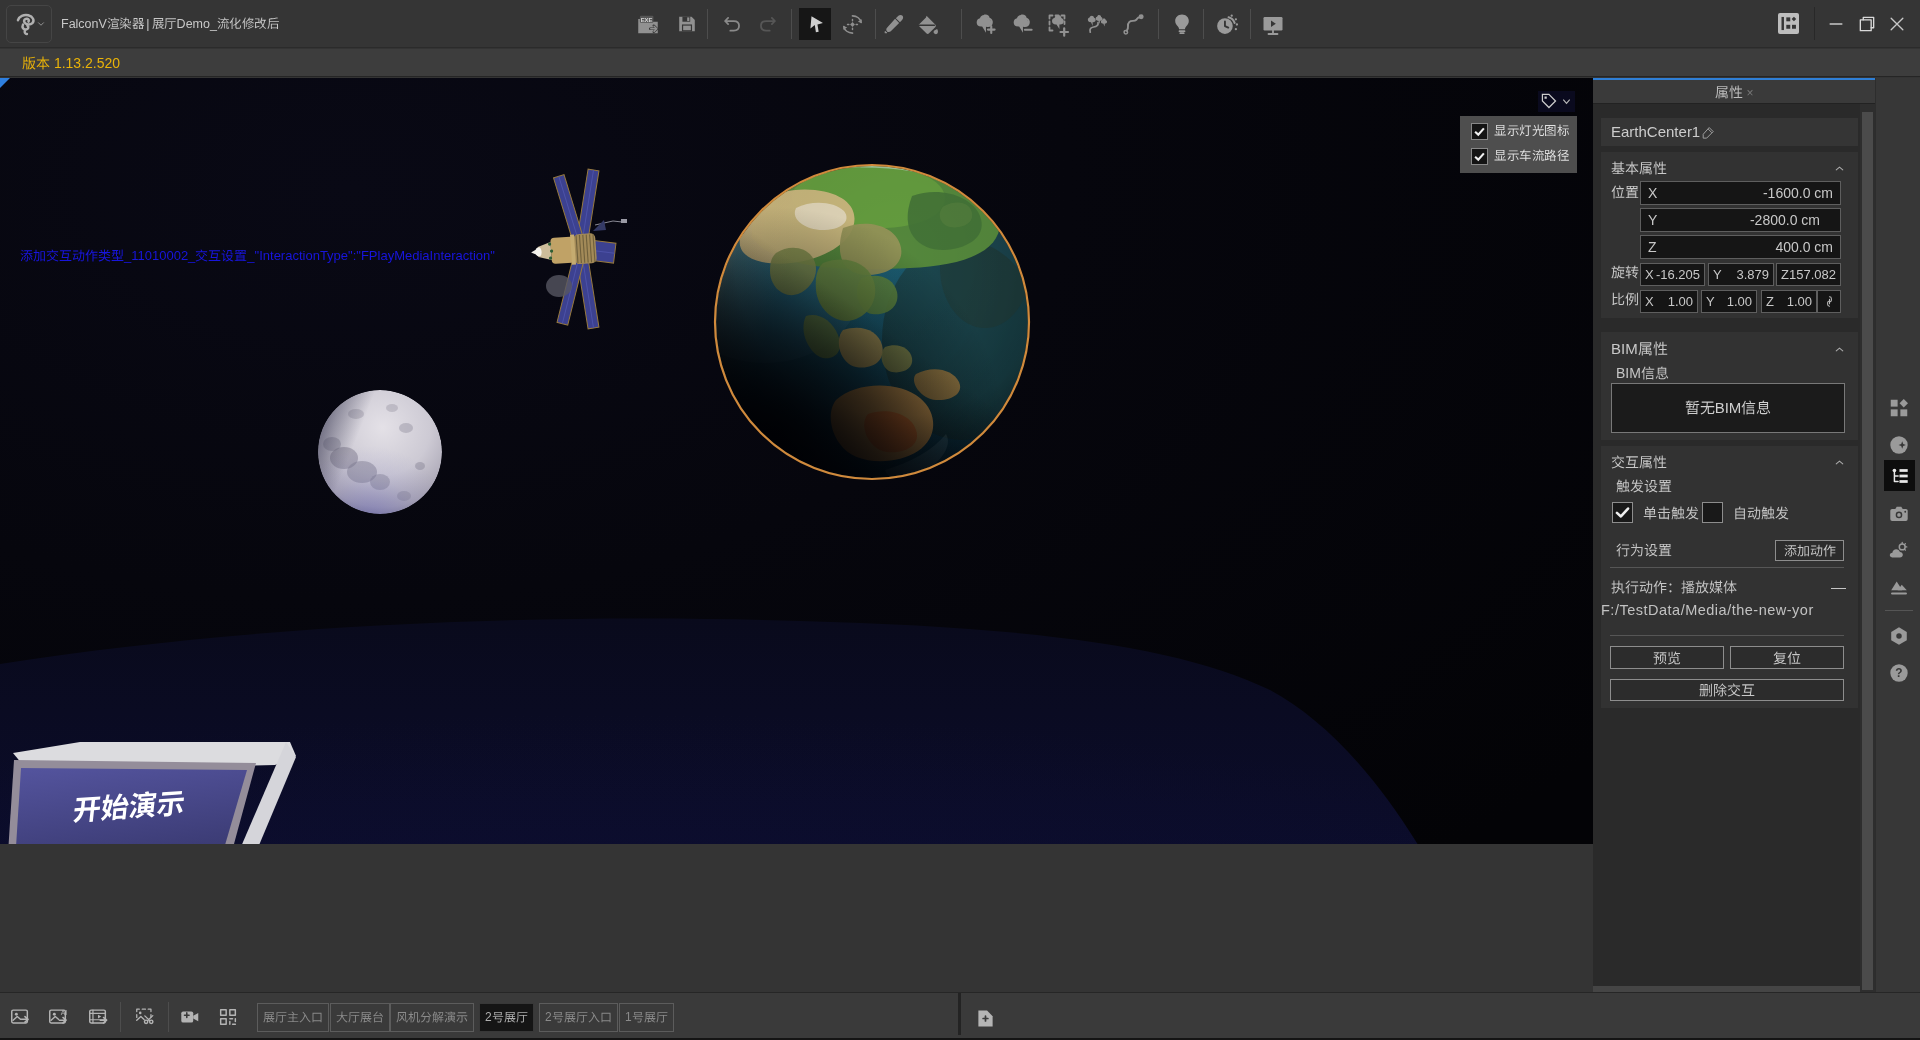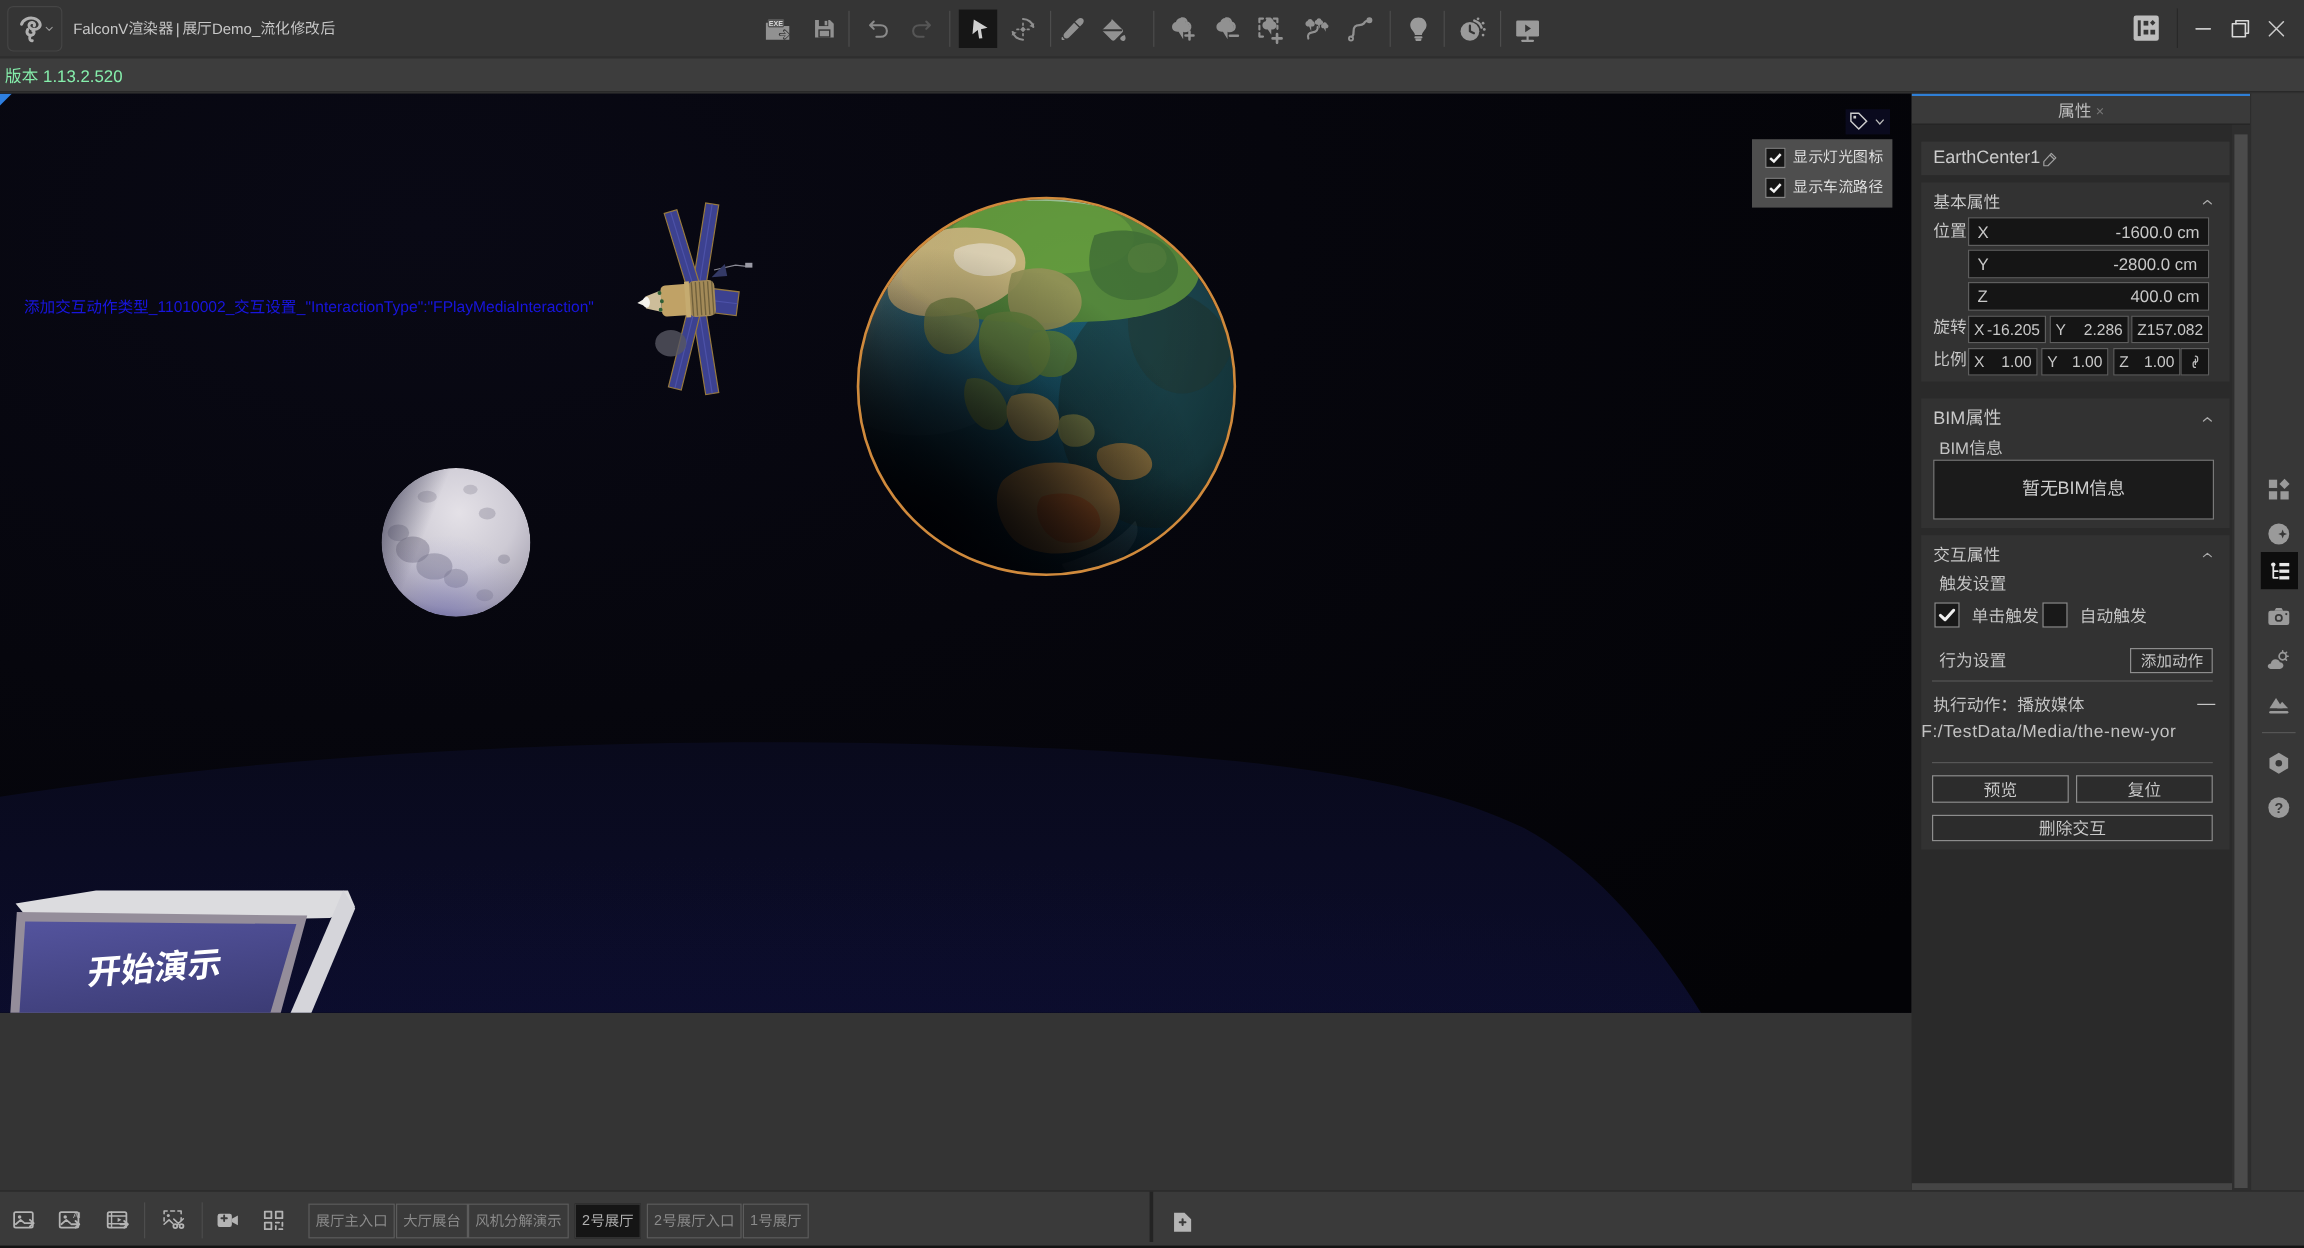--- a/index.html
+++ b/index.html
@@ -1,20 +1,20 @@
 <!DOCTYPE html>
 <html><head><meta charset="utf-8"><style>
 *{margin:0;padding:0;box-sizing:border-box}
 html,body{width:1920px;height:1040px;overflow:hidden;background:#343434;
  font-family:"Liberation Sans",sans-serif;-webkit-font-smoothing:antialiased}
 svg.cj{width:1em;height:1em;fill:currentColor;vertical-align:-0.13em;display:inline-block}
 .abs{position:absolute}
 #topbar{position:absolute;left:0;top:0;width:1920px;height:48px;background:#353535;border-bottom:1px solid #2b2b2b}
 #verbar{position:absolute;left:0;top:49px;width:1920px;height:28px;background:#3d3d3d;border-bottom:1px solid #252525;
- color:#86efac;font-size:14px;line-height:28px;padding-left:4px}
+ color:#eab308;font-size:14px;line-height:28px;padding-left:22px}
 #vp{position:absolute;left:0;top:78px;width:1593px;height:766px;background:#06060d;overflow:hidden}
 #rp{position:absolute;left:1593px;top:78px;width:282px;height:914px;background:#2a2a2a;overflow:hidden}
 #strip{position:absolute;left:1875px;top:78px;width:45px;height:914px;background:#373737;border-left:1px solid #2d2d2d}
 #botbar{position:absolute;left:0;top:992px;width:1920px;height:48px;background:#3a3a3a;border-top:1px solid #262626}
 .sep{position:absolute;top:9px;width:1px;height:30px;background:#4d4d4d}
 .tab{position:absolute;top:10px;height:29px;border:1px solid #5c5c5c;color:#8b8b8b;font-size:12px;
  line-height:27px;padding:0 5px;background:#3a3a3a;white-space:nowrap}
 .tab.sel{background:#151515;color:#b0b0b0;border-color:#383838}
 .fld{position:absolute;background:#151515;border:1px solid #5e5e5e;color:#c8c8c8;font-size:14px}
 .fld2{position:absolute;background:#151515;border:1px solid #5e5e5e;color:#c8c8c8;font-size:13px;
@@ -751,34 +751,34 @@
       </svg></div>
     <svg class="abs" style="left:240px;top:84px;color:#aaa" width="13" height="13" viewBox="0 0 24 24" fill="none" stroke="currentColor" stroke-width="1.6" stroke-linecap="round" stroke-linejoin="round">
       <path d="M6 14.5 L12 9.5 L18 14.5" stroke-width="2"></path>
     </svg>
     <div class="abs" style="left:18px;top:106px;color:#c9c9c9;font-size:14px"><svg class="cj">
         <use href="#u4F4D"></use>
       </svg><svg class="cj">
         <use href="#u7F6E"></use>
       </svg></div>
     <div class="fld" style="left:47px;top:103px;width:201px;height:24px;line-height:22px"><span style="padding-left:7px">X</span><span style="float:right;padding-right:7px">-1600.0 cm</span></div>
-    <div class="fld" style="left:47px;top:130px;width:201px;height:24px;line-height:22px"><span style="padding-left:7px">Y</span><span style="float:right;padding-right:9px">-2800.0 cm</span></div>
+    <div class="fld" style="left:47px;top:130px;width:201px;height:24px;line-height:22px"><span style="padding-left:7px">Y</span><span style="float:right;padding-right:20px">-2800.0 cm</span></div>
     <div class="fld" style="left:47px;top:157px;width:201px;height:24px;line-height:22px"><span style="padding-left:7px">Z</span><span style="float:right;padding-right:7px">400.0 cm</span></div>
     <div class="abs" style="left:18px;top:186px;color:#c9c9c9;font-size:14px"><svg class="cj">
         <use href="#u65CB"></use>
       </svg><svg class="cj">
         <use href="#u8F6C"></use>
       </svg></div>
     <div class="fld2" style="left:47px;top:185px;width:65px;height:23px">
       <span>X</span>
       <span>-16.205</span>
     </div>
     <div class="fld2" style="left:115px;top:185px;width:66px;height:23px">
       <span>Y</span>
-      <span>2.286</span>
+      <span>3.879</span>
     </div>
     <div class="fld2" style="left:183px;top:185px;width:65px;height:23px">
       <span>Z</span>
       <span>157.082</span>
     </div>
     <div class="abs" style="left:18px;top:213px;color:#c9c9c9;font-size:14px"><svg class="cj">
         <use href="#u6BD4"></use>
       </svg><svg class="cj">
         <use href="#u4F8B"></use>
       </svg></div>

